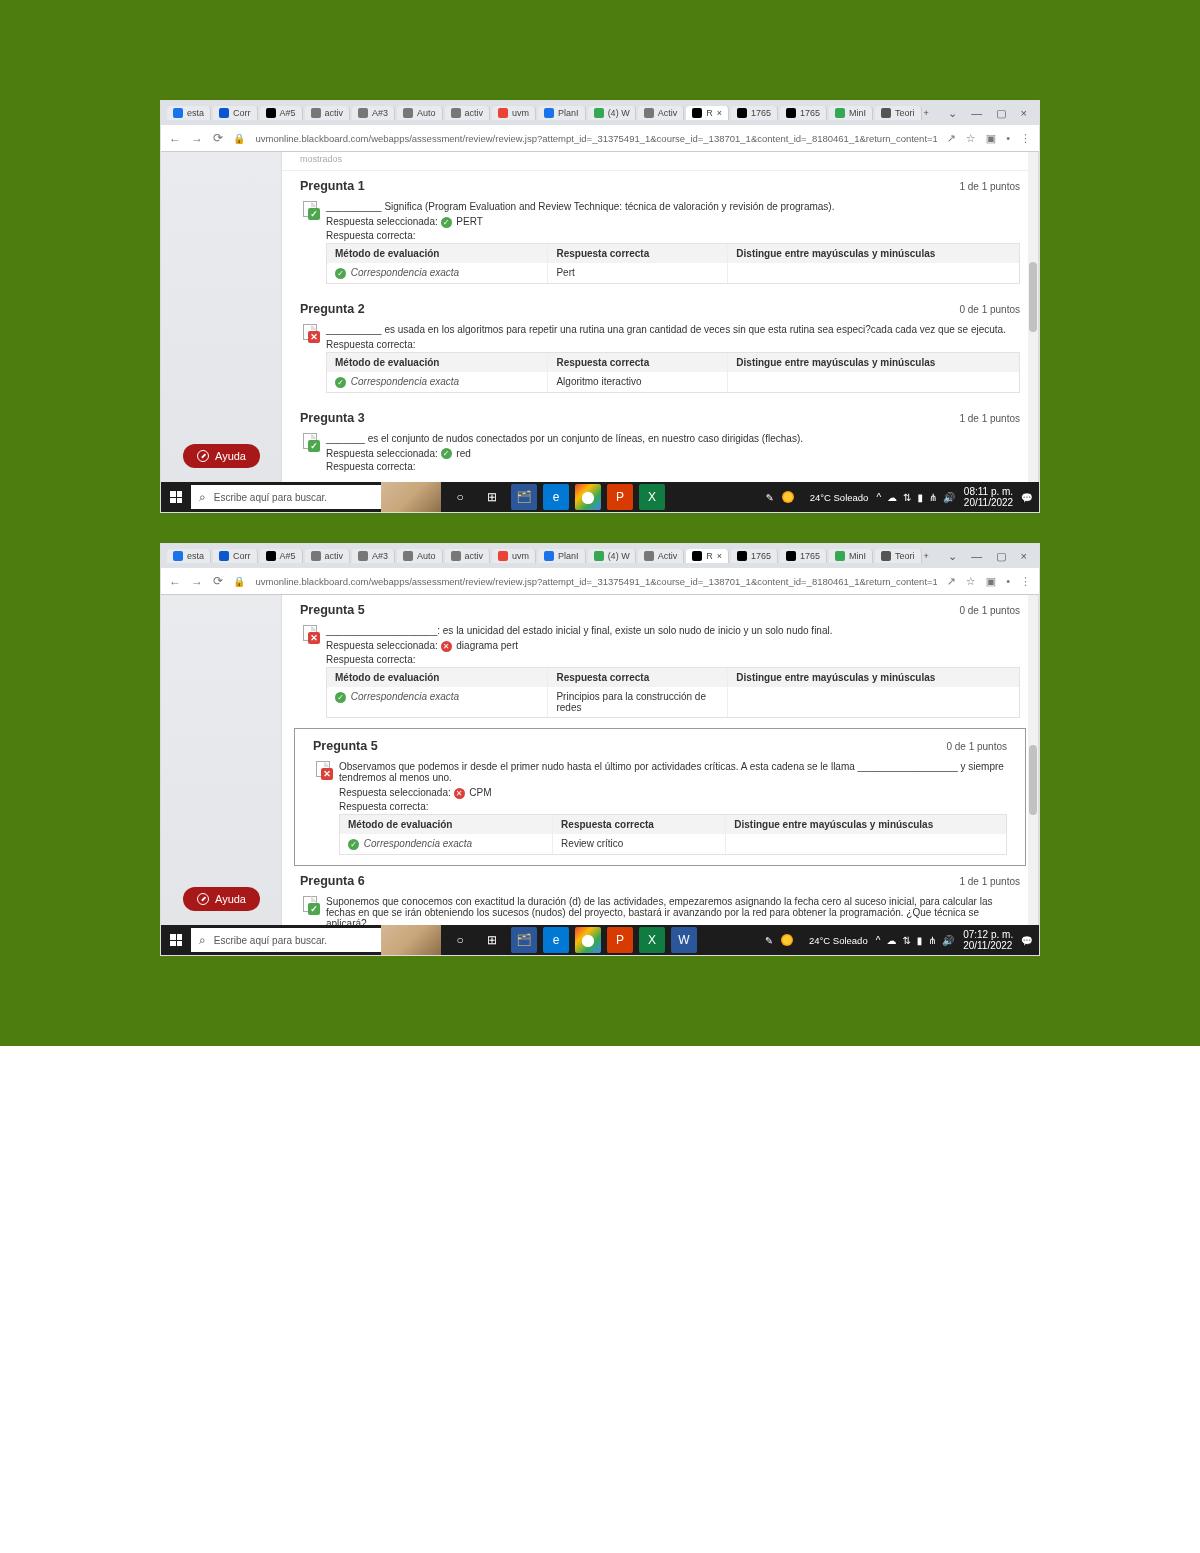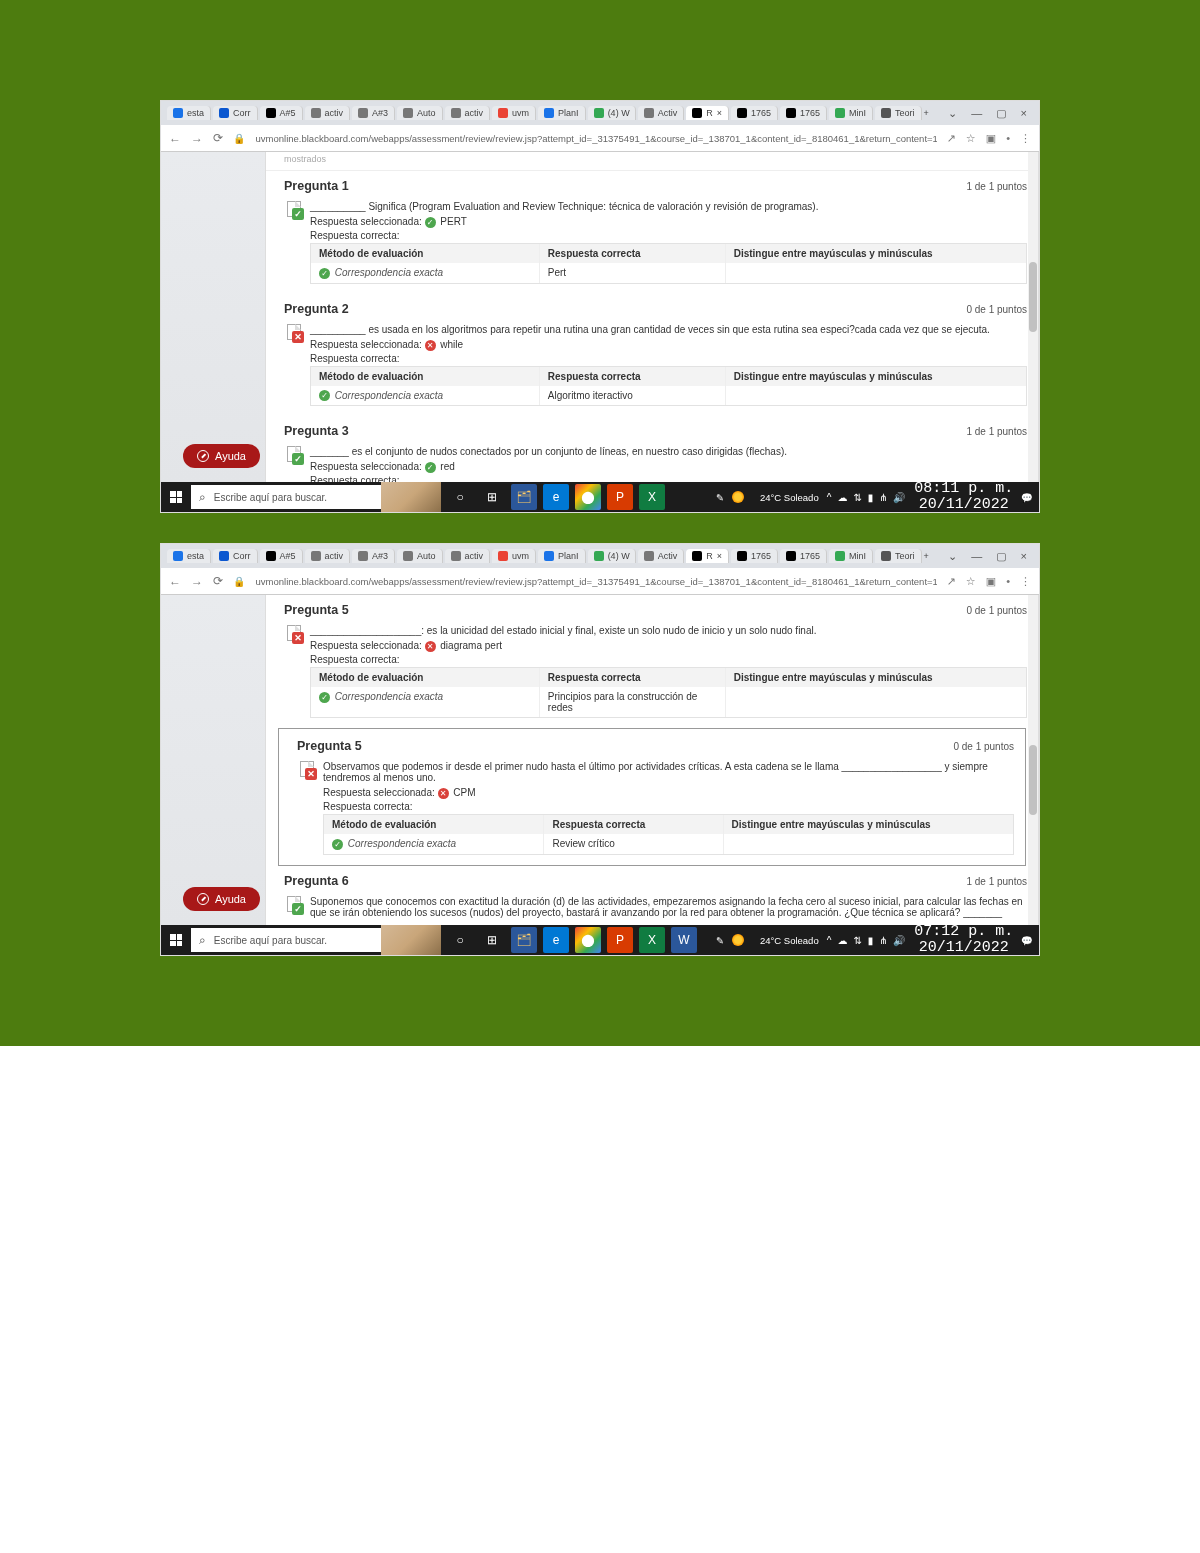--- a/index.html
+++ b/index.html
@@ -75,21 +75,21 @@
   .url { flex: 1; overflow: hidden; white-space: nowrap; color: #666; }
   .addr-right { display: flex; gap: 10px; color: #777; font-size: 11px; }
   
   .viewport {
     display: flex;
     height: 330px;
     position: relative;
     background: linear-gradient(180deg, #e9ebee 0%, #e3e5e8 100%);
   }
   .vp-left {
-    width: 104px;
+    width: 120px;
     background: linear-gradient(180deg, #e9ebee 0%, #e3e5e8 100%);
     position: relative;
   }
   .ayuda {
     position: absolute;
     bottom: 14px;
     left: 22px;
     background: #a81818;
     color: #fff;
     font-size: 11px;
@@ -116,21 +116,21 @@
     position: relative;
   }
   .vp-scroll {
     position: absolute; right: 0; top: 0; bottom: 0; width: 10px;
     background: #f1f1f1;
   }
   .vp-thumb {
     position: absolute; right: 1px; width: 8px; height: 70px;
     background: #c1c1c1; border-radius: 4px;
   }
-  .q-block { padding: 8px 11px 10px 18px; }
+  .q-block { padding: 8px 18px 10px 18px; }
   .q-header {
     display: flex; justify-content: space-between; align-items: baseline;
     padding-bottom: 4px;
   }
   .q-title { font-weight: 700; font-size: 12.5px; color: #333; }
   .q-pts { font-size: 10px; color: #555; }
   .q-body {
     padding: 4px 0 0 26px;
     position: relative;
     font-size: 10px;
@@ -219,21 +219,21 @@
     width: 26px; height: 26px; display: flex; align-items: center; justify-content: center;
     font-size: 12px; border-radius: 2px;
   }
   .tb-right {
     margin-left: auto; display: flex; align-items: center; gap: 8px; padding-right: 6px;
     font-size: 9.5px;
   }
   .weather { display: flex; align-items: center; gap: 16px; }
   .sun { width: 12px; height: 12px; background: radial-gradient(circle,#ffcc33 40%,#ff9900 70%); border-radius: 50%; }
   .tray { display: flex; align-items: center; gap: 6px; font-size: 10px; }
-  .clock { text-align: center; line-height: 1.1; font-size: 15px; font-family: Liberation Mono, monospace; }
+  .clock { text-align: left; line-height: 1.1; font-size: 10px; }
 </style>
 </head>
 <body>
 
 <div class="page" id="root">
     <div class="screenshot">
       <div class="browser-top">
         <div class="tabs-row">
           <div class="tab">
             <span class="tab-fav" style="background: rgb(26, 115, 232);"></span>
@@ -365,21 +365,20 @@
               <span class="q-title">Pregunta 2</span>
               <span class="q-pts">0 de 1 puntos</span>
             </div>
             <div class="q-body">
               <div class="q-icon">
                 <div class="ic-page">
                   <div class="badge err">✕</div>
                 </div>
               </div>
               <div class="q-text">__________ es usada en los algoritmos para repetir una rutina una gran cantidad de veces sin que esta rutina sea especi?cada cada vez que se ejecuta.</div>
-              <div class="q-line"><span class="lbl">Respuesta seleccionada:</span> <span class="mini-check err">✕</span> <span>while</span></div>
               <div class="q-line">Respuesta correcta:</div>
               <div class="eval-table">
                 <div class="eval-row head">
                   <div class="eval-cell c1">Método de evaluación</div>
                   <div class="eval-cell c2">Respuesta correcta</div>
                   <div class="eval-cell c3">Distingue entre mayúsculas y minúsculas</div>
                 </div>
                 <div class="eval-row">
                   <div class="eval-cell c1"><span class="mini-check ok">✓</span> <span class="corr">Correspondencia exacta</span></div>
                   <div class="eval-cell c2">Algoritmo iteractivo</div>

